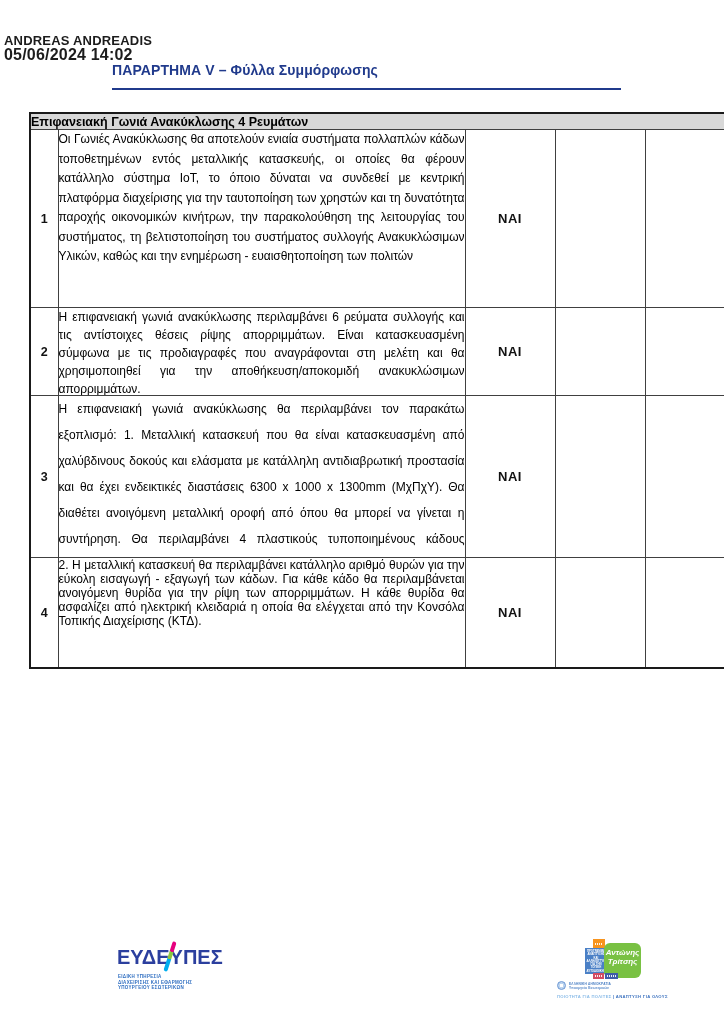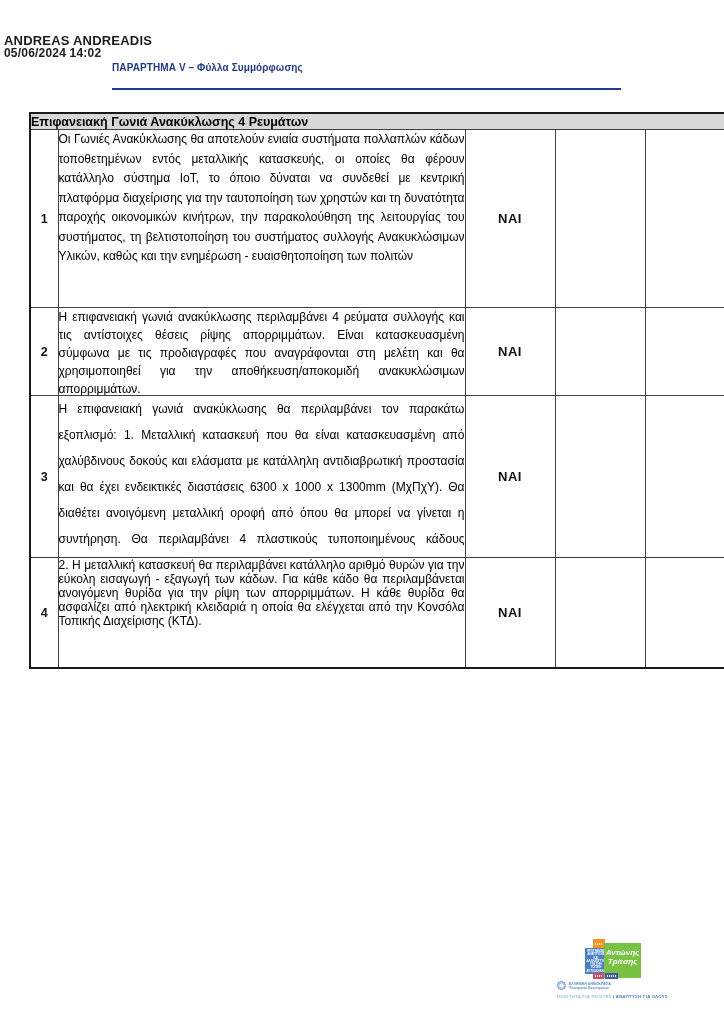--- a/index.html
+++ b/index.html
@@ -5,22 +5,22 @@
   html,body{margin:0;padding:0;}
   body{
     width:724px;height:1024px;background:#ffffff;position:relative;
     font-family:"Liberation Sans", sans-serif;color:#111;
     -webkit-font-smoothing:antialiased;
   }
   .abs{position:absolute;}
 
   
   .user-name{left:4px;top:33px;font-size:13px;letter-spacing:.2px;color:#1c1c1c;font-weight:bold;}
-  .timestamp{left:4px;top:46px;font-size:12px;letter-spacing:.2px;color:#1c1c1c;font-weight:bold;}
-  .page-title{left:112px;top:62px;font-size:10px;font-weight:bold;color:#203a8c;letter-spacing:.1px;}
+  .timestamp{left:4px;top:46px;font-size:16px;letter-spacing:.2px;color:#1c1c1c;font-weight:bold;}
+  .page-title{left:112px;top:62px;font-size:14px;font-weight:bold;color:#203a8c;letter-spacing:.1px;}
   .title-underline{left:112px;top:88px;width:509px;height:2px;background:#203a8c;}
 
   
   table.doc{left:10px;top:112px;width:704px;border-collapse:collapse;table-layout:fixed;
     border:2px solid #1a1a1a;margin-left:19px;}
   table.doc th, table.doc td{border:1px solid #404040;padding:0;}
   th.tbl-title{background:#d8d8d8;text-align:left;font-size:12.5px;font-weight:bold;
     padding:3px 6px 3px 7px;height:15px;color:#000;}
   td.num{text-align:center;vertical-align:middle;font-weight:bold;font-size:12.5px;}
   td.desc{vertical-align:top;padding:5px 8px 4px 9px;}
@@ -41,21 +41,21 @@
   .eyde-sub{position:absolute;left:1px;top:28px;font-size:4.5px;line-height:5.6px;
     color:#2f6ec1;font-weight:bold;letter-spacing:.3px;}
 
   
   .tritsis{left:557px;top:938px;width:105px;height:66px;}
   .t-box{position:absolute;overflow:hidden;color:#fff;}
   .t-orange{left:36px;top:1px;width:12px;height:9px;background:#f7941e;}
   .t-blue{left:28px;top:10px;width:19px;height:24px;background:#4a80c6;
     font-size:2.8px;line-height:3.3px;font-weight:bold;padding:2px 1px 0 1.5px;text-align:center;}
   .t-green{left:47px;top:5px;width:37px;height:29px;background:#79c143;
-    font-style:italic;font-weight:bold;font-size:8px;line-height:8.5px;text-align:center;padding-top:6px;}
+    font-style:italic;font-weight:bold;font-size:8px;line-height:8.5px;text-align:center;padding-top:6px;border-radius:6px;}
   .t-red{left:36px;top:34.5px;width:11px;height:6.5px;background:#d34b62;}
   .t-navy{left:47.5px;top:34.5px;width:13px;height:6.5px;background:#3f5ca8;}
   .smudge{position:absolute;left:2px;right:2px;top:40%;height:2px;
     background:repeating-linear-gradient(90deg,#ffffff 0 1px,transparent 1px 2px);opacity:.9;}
   .emblem{position:absolute;left:0;top:43px;width:7px;height:7px;border-radius:50%;
     border:1px solid #6b97d4;background:radial-gradient(circle at 50% 50%, #ffffff 0 35%, #bcd4ef 35% 100%);}
   .ministry{position:absolute;left:12px;top:44px;font-size:3.2px;line-height:4px;color:#4a7fc4;font-weight:bold;letter-spacing:.2px;}
   .tagline{position:absolute;left:0;top:56px;font-size:4.2px;font-weight:bold;letter-spacing:.3px;white-space:nowrap;}
   .tag-light{color:#8bbce8;}
   .tag-dark{color:#3f74c0;}
@@ -89,21 +89,21 @@
         <td class="desc">
           <div class="desc-text lh1">Οι  Γωνιές Ανακύκλωσης θα αποτελούν ενιαία συστήματα πολλαπλών κάδων τοποθετημένων εντός μεταλλικής κατασκευής, οι οποίες θα φέρουν κατάλληλο σύστημα IoT, το όποιο δύναται να συνδεθεί με κεντρική πλατφόρμα διαχείρισης για την ταυτοποίηση των χρηστών και τη δυνατότητα παροχής οικονομικών κινήτρων, την παρακολούθηση της λειτουργίας του συστήματος, τη βελτιστοποίηση του συστήματος συλλογής Ανακυκλώσιμων Υλικών, καθώς και την ενημέρωση - ευαισθητοποίηση των πολιτών</div>
         </td>
         <td class="answer">ΝΑΙ</td>
         <td class="empty"></td>
         <td class="empty"></td>
       </tr>
       <tr>
         <td class="num">2</td>
         <td class="desc">
-          <div class="desc-text lh2">Η επιφανειακή γωνιά ανακύκλωσης περιλαμβάνει 4 ρεύματα συλλογής και τις αντίστοιχες θέσεις ρίψης απορριμμάτων. Είναι κατασκευασμένη σύμφωνα με τις προδιαγραφές που αναγράφονται στη μελέτη και θα χρησιμοποιηθεί για την αποθήκευση/αποκομιδή ανακυκλώσιμων απορριμμάτων.</div>
+          <div class="desc-text lh2">Η επιφανειακή γωνιά ανακύκλωσης περιλαμβάνει 6 ρεύματα συλλογής και τις αντίστοιχες θέσεις ρίψης απορριμμάτων. Είναι κατασκευασμένη σύμφωνα με τις προδιαγραφές που αναγράφονται στη μελέτη και θα χρησιμοποιηθεί για την αποθήκευση/αποκομιδή ανακυκλώσιμων απορριμμάτων.</div>
         </td>
         <td class="answer">ΝΑΙ</td>
         <td class="empty"></td>
         <td class="empty"></td>
       </tr>
       <tr>
         <td class="num">3</td>
         <td class="desc">
           <div class="desc-text lh3">Η επιφανειακή γωνιά ανακύκλωσης θα περιλαμβάνει τον παρακάτω εξοπλισμό: 1. Μεταλλική κατασκευή που θα είναι κατασκευασμένη από χαλύβδινους δοκούς και ελάσματα με κατάλληλη αντιδιαβρωτική προστασία και θα έχει ενδεικτικές διαστάσεις 6300 x 1000 x 1300mm (ΜχΠχΥ). Θα διαθέτει ανοιγόμενη μεταλλική οροφή από όπου θα μπορεί να γίνεται η συντήρηση. Θα περιλαμβάνει 4 πλαστικούς τυποποιημένους κάδους χωρητικότητας 660lt συμβατούς με το υπό αγορά απορριμματοφόρο τύπου πρέσας.</div>
         </td>
@@ -116,20 +116,29 @@
         <td class="desc">
           <div class="desc-text lh4">2. Η μεταλλική κατασκευή θα περιλαμβάνει κατάλληλο αριθμό θυρών για την εύκολη εισαγωγή - εξαγωγή των κάδων. Για κάθε κάδο θα περιλαμβάνεται ανοιγόμενη θυρίδα για την ρίψη των απορριμμάτων. Η κάθε θυρίδα θα ασφαλίζει από ηλεκτρική κλειδαριά η οποία θα ελέγχεται από την Κονσόλα Τοπικής Διαχείρισης (ΚΤΔ).</div>
         </td>
         <td class="answer">ΝΑΙ</td>
         <td class="empty"></td>
         <td class="empty"></td>
       </tr>
     </tbody>
   </table>
 
+  <div class="abs eyde">
+    <div class="eyde-name">ΕΥΔΕΥΠΕΣ</div>
+    <div class="brush"></div>
+    <div class="eyde-sub">
+      <div>ΕΙΔΙΚΗ ΥΠΗΡΕΣΙΑ</div>
+      <div>ΔΙΑΧΕΙΡΙΣΗΣ ΚΑΙ ΕΦΑΡΜΟΓΗΣ</div>
+      <div>ΥΠΟΥΡΓΕΙΟΥ ΕΣΩΤΕΡΙΚΩΝ</div>
+    </div>
+  </div>
 
   <div class="abs tritsis">
     <div class="t-box t-orange">
         <div class="smudge"></div>
       </div>
     <div class="t-box t-blue">ΠΡΟΓΡΑΜΜΑ ΑΝΑΠΤΥΞΗΣ ΚΑΙ ΑΛΛΗΛΕΓΓΥΗΣ ΓΙΑ ΤΗΝ ΤΟΠΙΚΗ ΑΥΤΟΔΙΟΙΚΗΣΗ</div>
     <div class="t-box t-green">Αντώνης Τρίτσης</div>
     <div class="t-box t-red">
         <div class="smudge"></div>
       </div>

